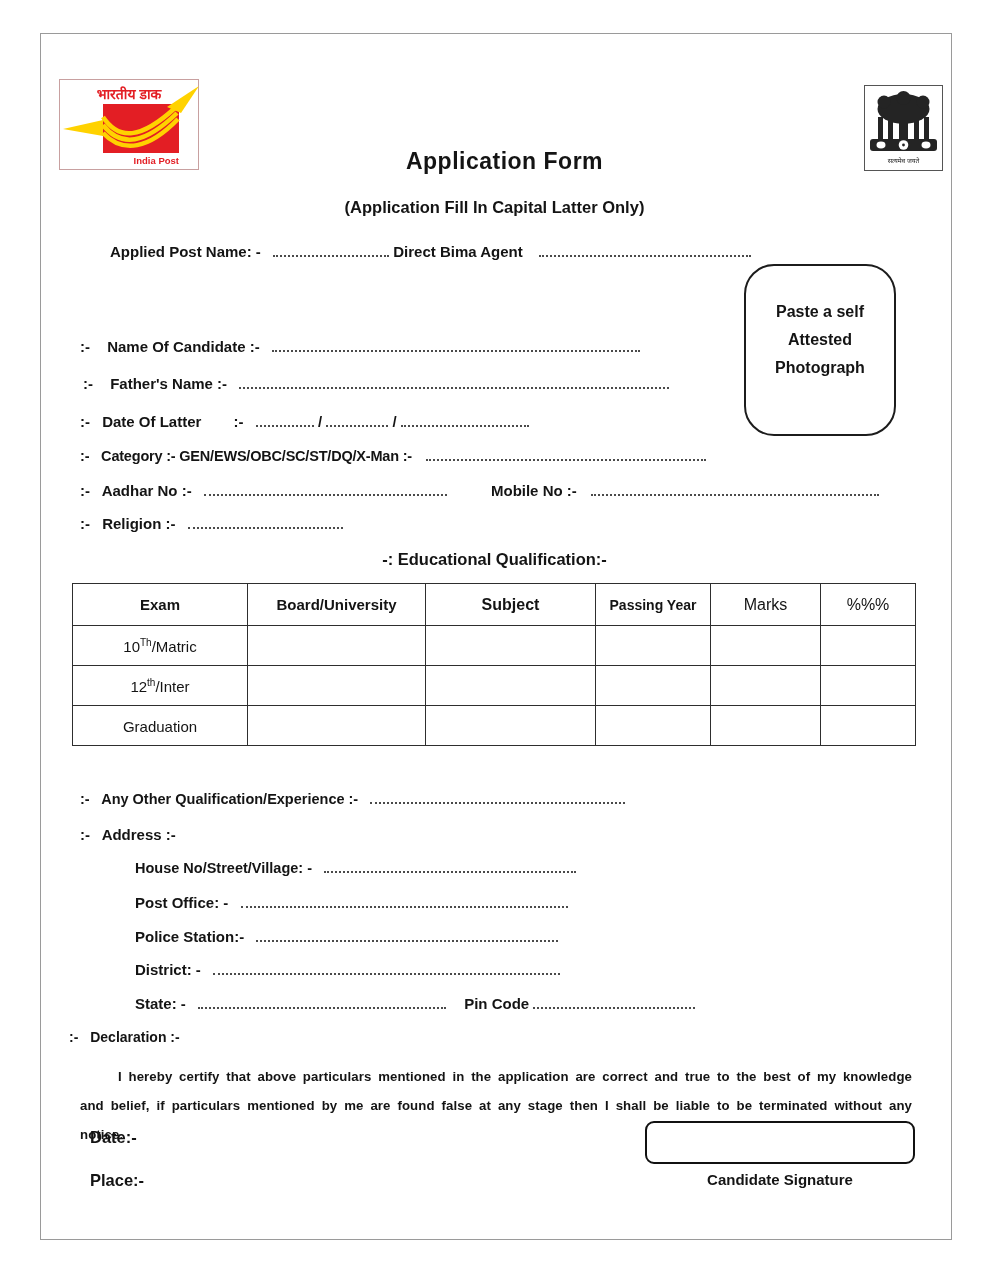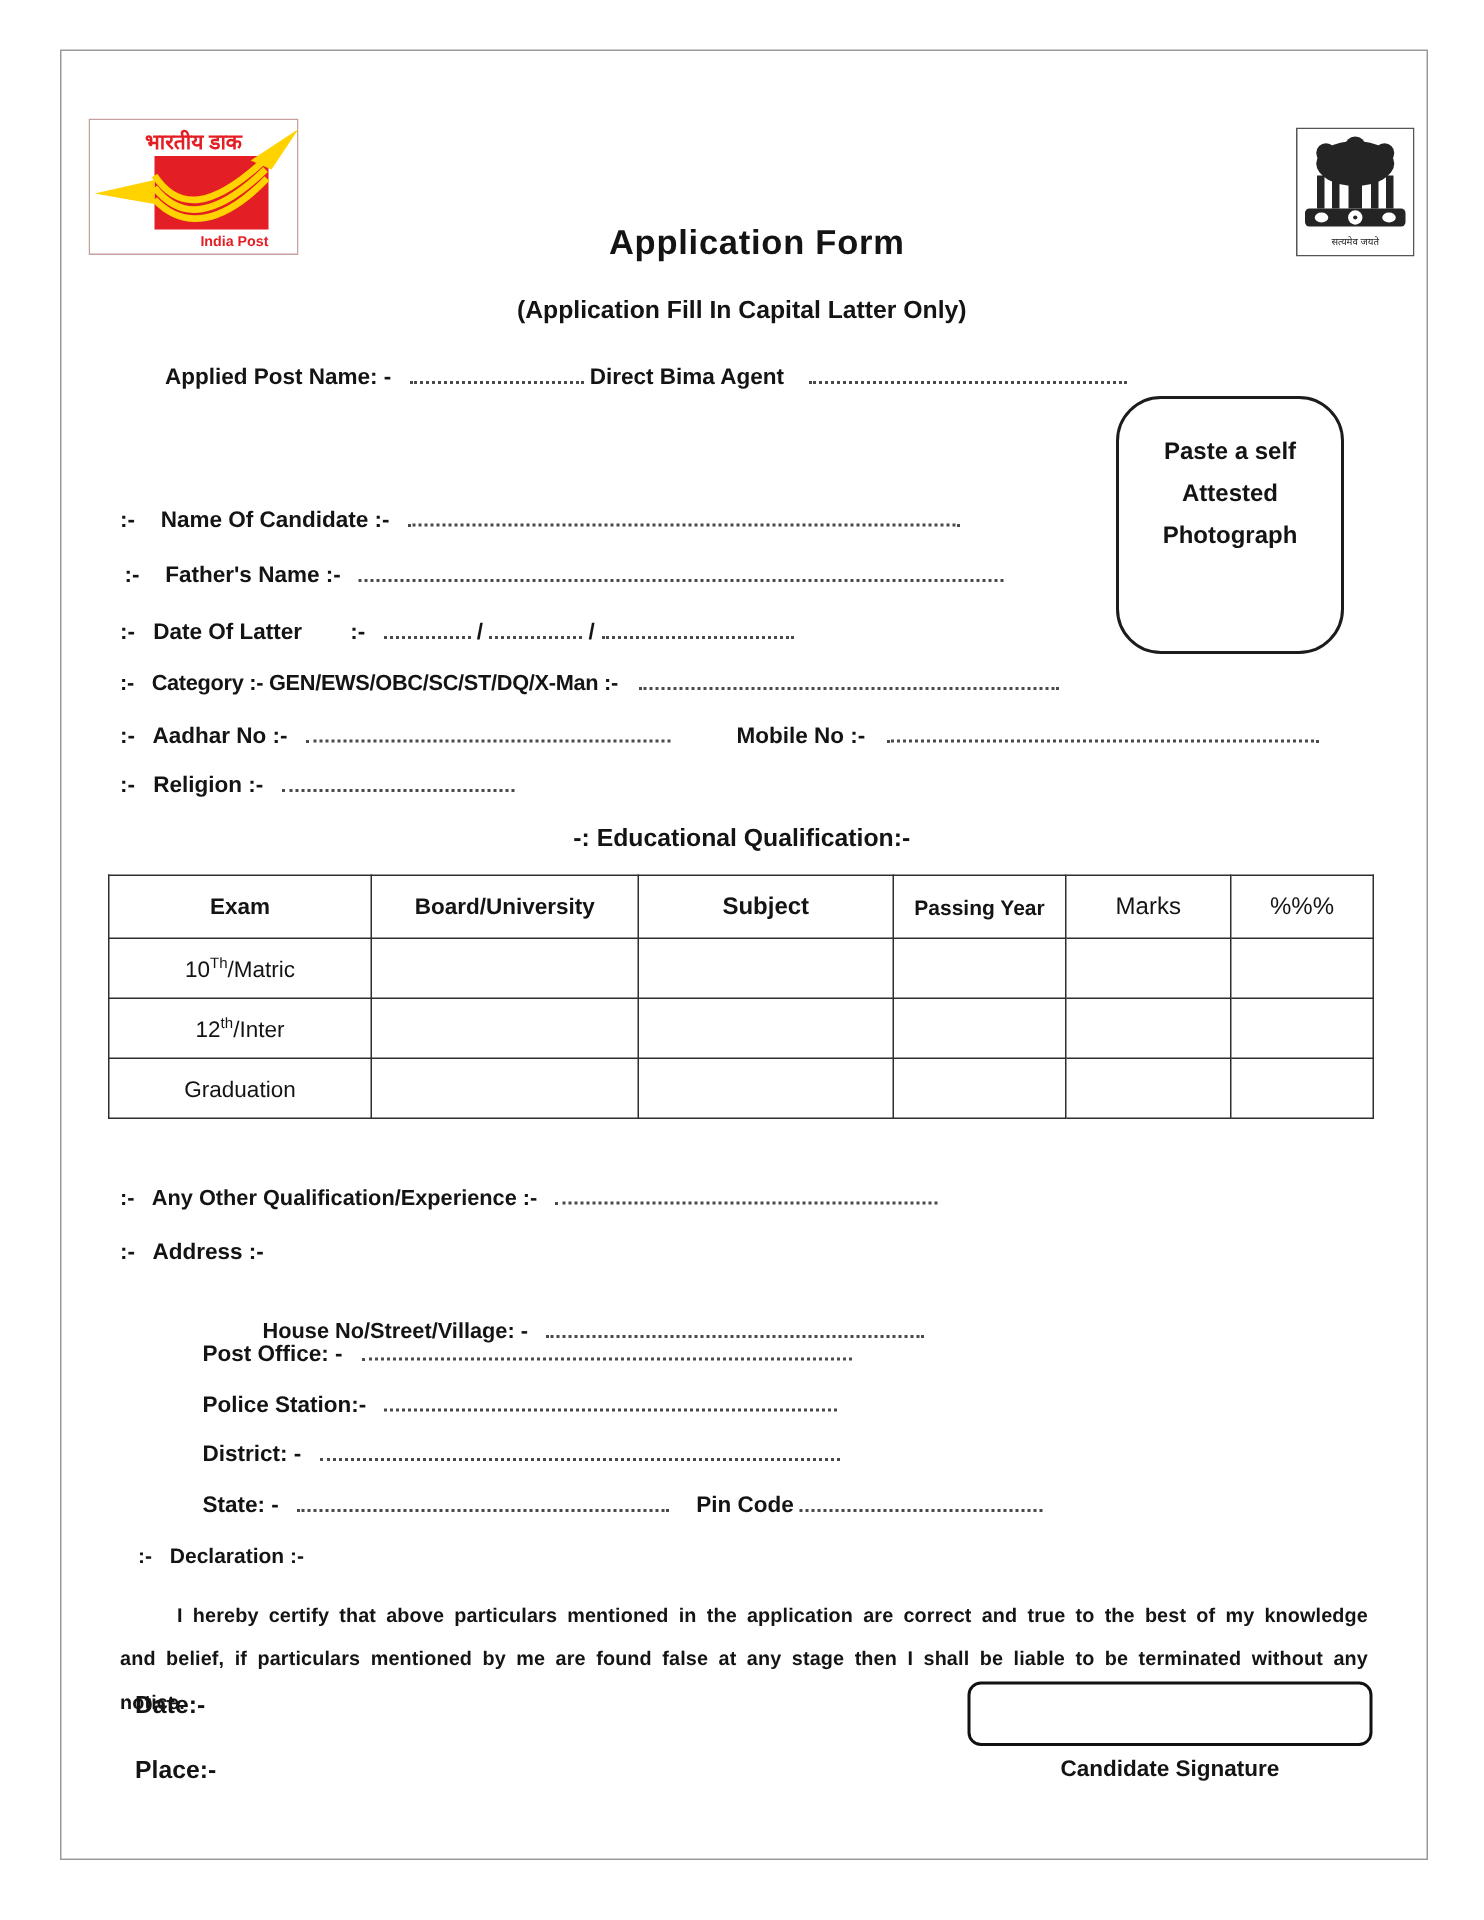--- a/index.html
+++ b/index.html
@@ -23,21 +23,21 @@
   }
 
   .title { position:absolute; left:0; width:989px; text-align:center; font-weight:bold; }
   #form-title { top:148px; font-size:23px; letter-spacing:0.5px;padding-left:20px; }
   #form-subtitle { top:198px; font-size:16.5px; }
 
   
   .photo-box {
     position:absolute; left:744px; top:264px; width:152px; height:172px;
     border:2px solid #1c1c1c; border-radius:30px; background:#fff;
-    text-align:center; padding-top:22px;
+    text-align:center; padding-top:32px;
   }
   .photo-box div { font-weight:bold; font-size:16px; line-height:28px; }
 
   
   .qual-heading { position:absolute; left:0; width:989px; top:550px; text-align:center; font-weight:bold; font-size:16.5px; }
   table.qual {
     position:absolute; left:72px; top:583px; width:843px;
     border-collapse:collapse; table-layout:fixed;
   }
   table.qual th, table.qual td {
@@ -217,21 +217,21 @@
   <span class="bullet" style="margin-right:8px;">:-</span>
   <span>Any Other Qualification/Experience :-</span>
   <span class="dots" style="width:255px; margin-left:8px;"></span>
 </div>
 
 <div class="line" style="left:80px; top:826px;">
   <span class="bullet" style="margin-right:8px;">:-</span>
   <span>Address :-</span>
 </div>
 
-<div class="line" style="left:135px; top:880px; font-size:14.5px;margin-left:40px;">
+<div class="line" style="left:135px; top:860px; font-size:14.5px;">
   <span>House No/Street/Village: -</span>
   <span class="dots" style="width:252px; margin-left:8px;"></span>
 </div>
 
 <div class="line" style="left:135px; top:894px;">
   <span>Post Office: -</span>
   <span class="dots" style="width:327px; margin-left:8px;"></span>
 </div>
 
 <div class="line" style="left:135px; top:928px;">
@@ -244,21 +244,21 @@
   <span class="dots" style="width:347px; margin-left:8px;"></span>
 </div>
 
 <div class="line" style="left:135px; top:995px;">
   <span>State: -</span>
   <span class="dots" style="width:248px; margin-left:8px;"></span>
   <span style="margin-left:14px;">Pin Code</span>
   <span class="dots" style="width:162px;"></span>
 </div>
 
-<div class="line" style="left:92px; top:1029px; font-size:14px;">
+<div class="line" style="left:69px; top:1029px; font-size:14px;">
   <span class="bullet" style="margin-right:8px;">:-</span>
   <span>Declaration :-</span>
 </div>
 
 <div class="decl-par">I hereby certify that above particulars mentioned in the application are correct and true to the best of my knowledge and belief, if particulars mentioned by me are found false at any stage then I shall be liable to be terminated without any notice.</div>
 
 <div class="line foot-label" style="left:90px; top:1128px;">Date:-</div>
 <div class="sig-box"></div>
 <div class="sig-label">Candidate Signature</div>
 <div class="line foot-label" style="left:90px; top:1171px;">Place:-</div>

